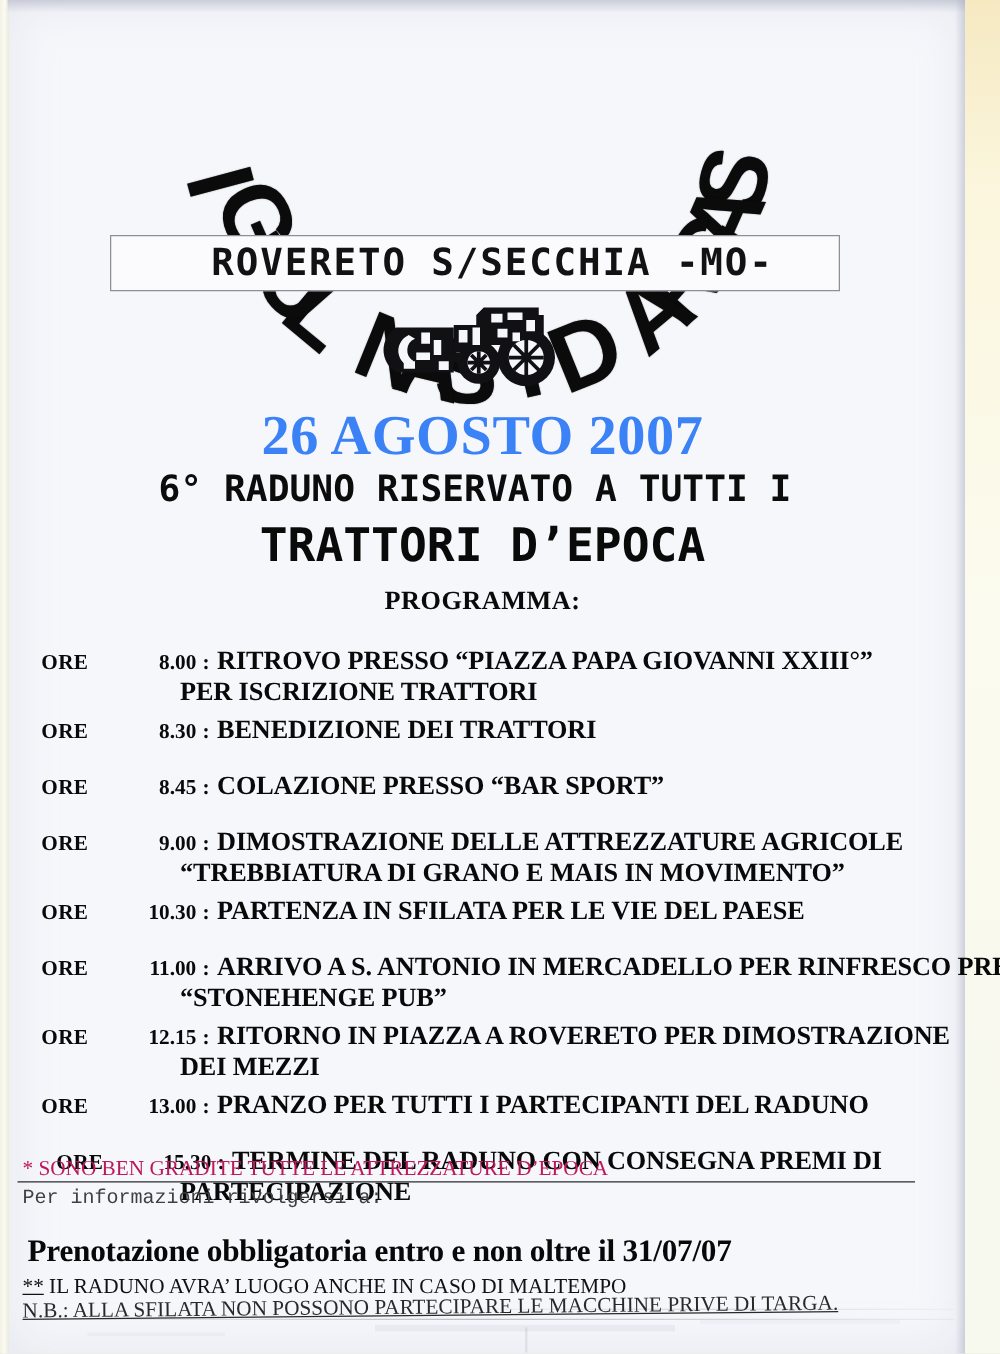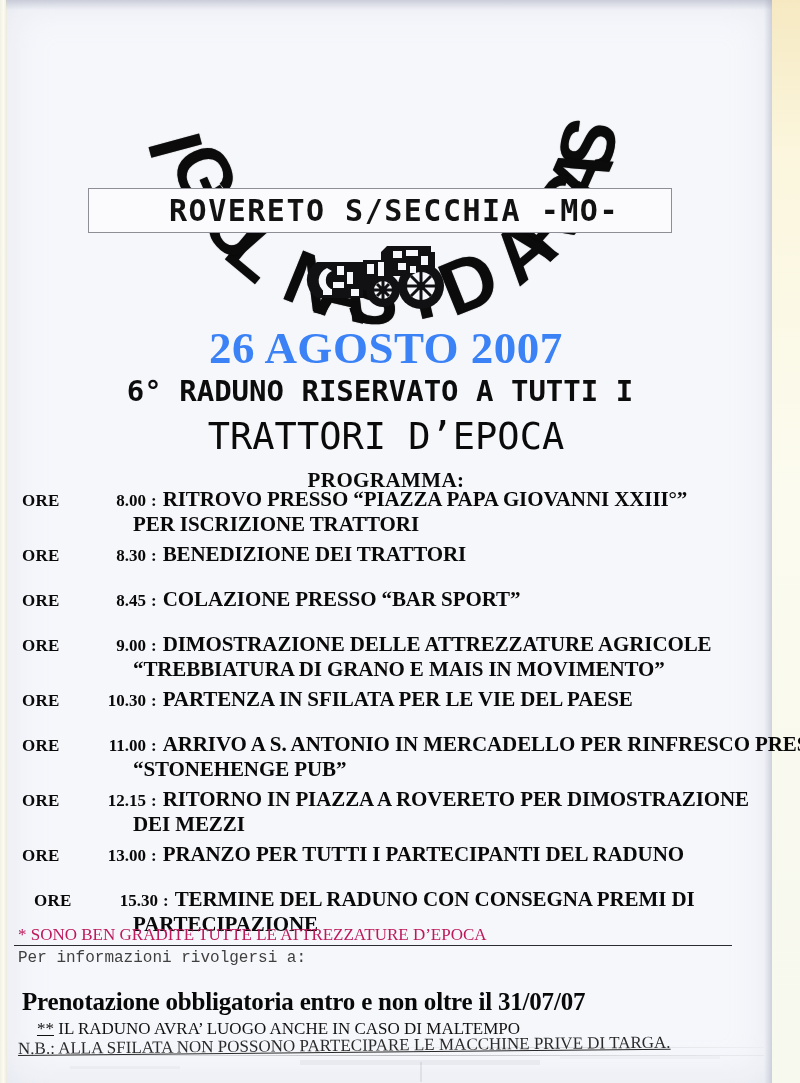--- a/index.html
+++ b/index.html
@@ -114,21 +114,21 @@
     font-size: 29px;
     letter-spacing: 0px;
     color: #0c0c0c;
     white-space: nowrap;
   }
   #sub-line-2 {
     position: absolute;
     left: 0; top: 415px; width: 772px;
     text-align: center;
     font-family: "DejaVu Sans Mono", monospace;
-    font-weight: 400;
+    font-weight: 700;
     font-size: 37px;
     letter-spacing: 0px;
     color: #0a0a0a;
     white-space: nowrap;
   }
 
   
   #programma-head {
     position: absolute;
     left: 0; top: 468px; width: 772px;
@@ -136,22 +136,23 @@
     font-family: "Liberation Serif", serif;
     font-weight: 700;
     font-size: 21px;
     color: #0a0a0a;
     letter-spacing: 0.4px;
   }
   #programma-head .ul { text-underline-offset: 1px; }
 
   #schedule {
     position: absolute;
-    left: 0px; top: 487px;
+    left: 0px; top: 516px;
     width: 692px;
+    padding-left: 11px;
   }
   .sched-row {
     position: relative;
     display: flex;
     align-items: baseline;
     font-family: "Liberation Serif", serif;
     font-weight: 700;
     color: #090909;
     white-space: nowrap;
   }
@@ -234,21 +235,20 @@
     letter-spacing: -0.2px;
     white-space: nowrap;
   }
   .note-weather {
     position: absolute;
     left: 18px; top: 1019px;
     font-family: "Liberation Serif", serif;
     font-size: 17px;
     color: #111;
     white-space: nowrap;
-    margin-left: 19px;
   }
   .note-weather .ul { text-decoration: underline; }
   #nb-line {
     position: absolute;
     left: 18px; top: 1039px;
     font-family: "Liberation Serif", serif;
     font-size: 17px;
     color: #1a1a1a;
     white-space: nowrap;
     text-decoration: underline;

